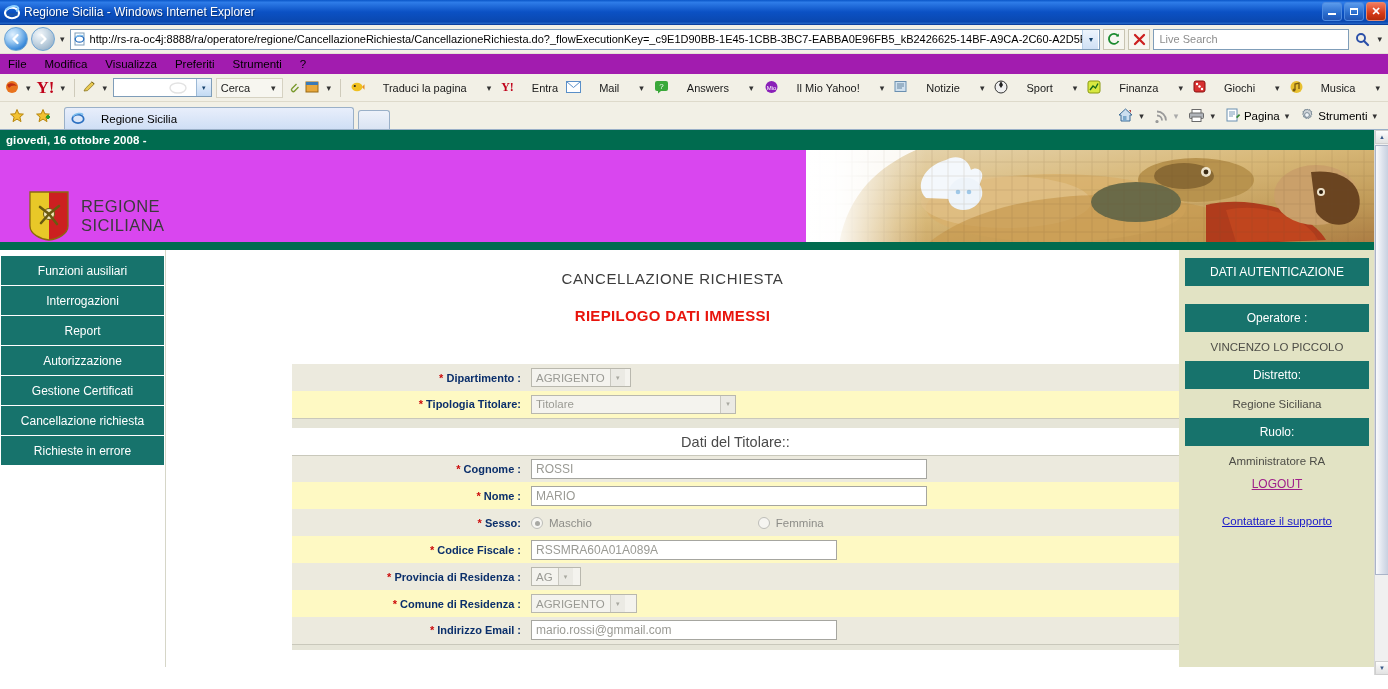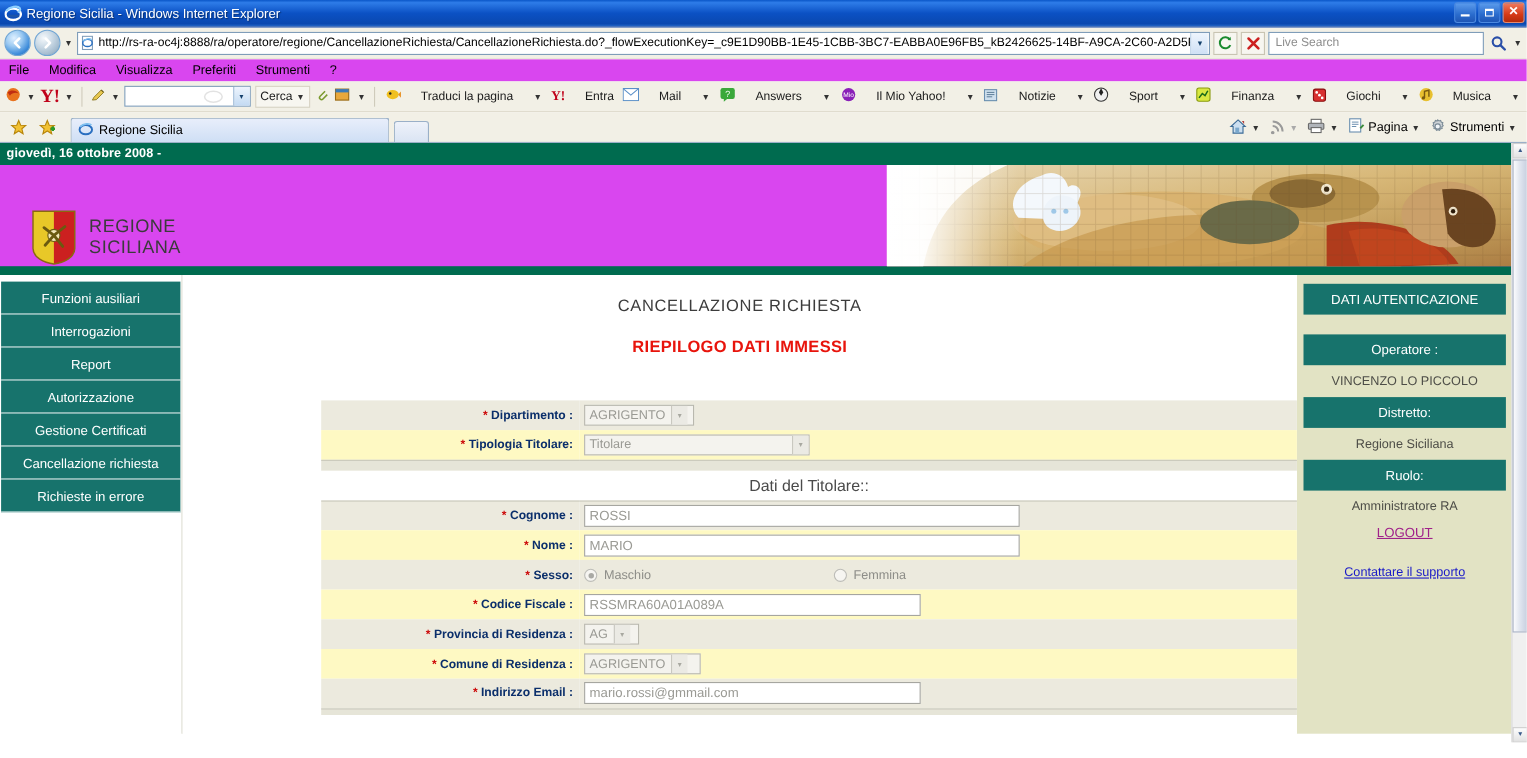--- a/index.html
+++ b/index.html
@@ -94,21 +94,21 @@
     border: 1px solid #7f9db9;
     display:flex; align-items:center; padding-left:5px;
     font-size: 11px; color:#8d8d8d;
   }
   .search-go {
     width: 20px; height: 21px; display:flex; align-items:center; justify-content:center;
   }
 
   
   .menubar {
-    height: 20px; background: #d946ef;
+    height: 20px; background: #a21caf;
     display: flex; align-items: center;
     font-size: 11.5px; color:#000;
     padding-left: 8px; gap: 18px;
   }
   .menubar span { cursor: default; }
 
   
   .yahoobar {
     height: 28px; background: #f2f0e6;
     display:flex; align-items:center;
@@ -127,41 +127,41 @@
   .y-input .ghost {
     position:absolute; right:22px; width:22px; height:15px; opacity:.28;
   }
   .y-input .dd {
     position:absolute; right:0; top:0; width:15px; height:17px;
     background:linear-gradient(to bottom,#eef5fd,#c3daf3);
     border-left:1px solid #9cb9d6;
     display:flex; align-items:center; justify-content:center; font-size:7px; color:#14406b;
   }
   .y-btn {
-    display:flex; align-items:center; gap:3px;
+    display:flex; align-items:center; gap:19px;
     border:1px solid #d6d2c2; background:#f7f6f0;
     height:20px; padding: 0 4px; font-size:11px;
   }
   .ic { display:inline-block; vertical-align:middle; }
 
   
   .tabbar {
     height: 28px; background:#f2f0e6;
     display:flex; align-items:flex-end;
     padding-left: 6px; gap: 4px;
     position: relative;
     border-bottom: 1px solid #9ab0c8;
   }
   .fav-ico { width:22px; height:26px; display:flex; align-items:center; justify-content:center; }
   .tab {
     width: 290px; height: 22px;
     background: linear-gradient(to bottom,#e8eefb,#cfdff5);
     border: 1px solid #9ab0c8; border-bottom: none;
     border-radius: 3px 3px 0 0;
-    display:flex; align-items:center; gap:5px; padding-left:6px;
+    display:flex; align-items:center; gap:16px; padding-left:6px;
     font-size: 11.5px; color:#000;
     margin-left: 6px;
   }
   .tab-new {
     width: 32px; height: 19px;
     background: linear-gradient(to bottom,#eef2fa,#dae4f3);
     border:1px solid #9ab0c8; border-bottom:none;
     border-radius: 3px 3px 0 0;
   }
   .cmdbar {

